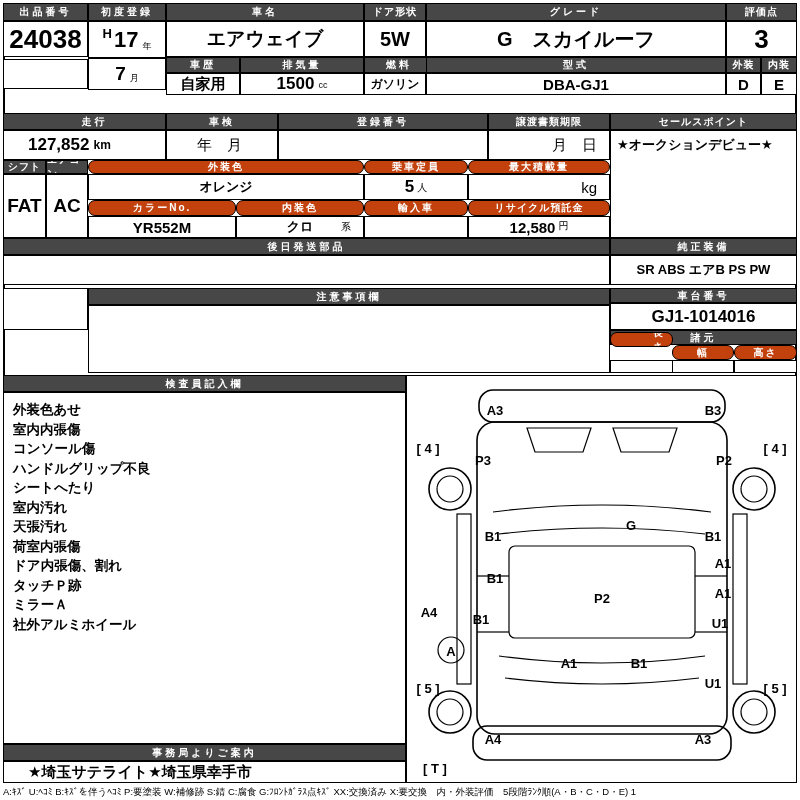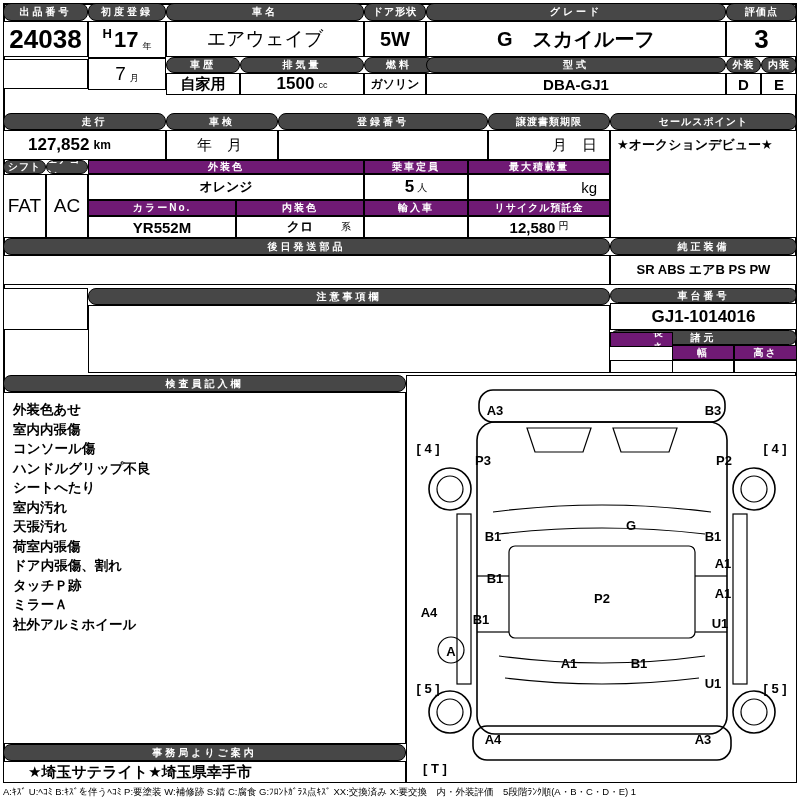--- a/index.html
+++ b/index.html
@@ -1,27 +1,27 @@
 <!DOCTYPE html>
 <html><head>
 <meta charset="utf-8">
 <style>
   * { margin:0; padding:0; box-sizing:border-box; }
   html,body { width:800px; height:800px; background:#fff;
     font-family:"Liberation Sans","DejaVu Sans",sans-serif; color:#000; }
   .sheet { position:absolute; left:0; top:0; width:800px; height:800px; background:#fff; }
   .frame { position:absolute; left:3px; top:3px; width:794px; height:780px; border:2px solid #000; }
   .cell { position:absolute; border:1px solid #000; display:flex; align-items:center; justify-content:center; overflow:hidden; background:#fff; }
-  .hdr { background:#474747; color:#fff; font-size:10px; letter-spacing:3px; font-weight:bold;border-radius:8px; }
-  .hdr2 { background:#701a75; color:#fff; font-size:10px; letter-spacing:2px; font-weight:bold; }
+  .hdr { background:#474747; color:#fff; font-size:10px; letter-spacing:3px; font-weight:bold; }
+  .hdr2 { background:#c2410c; color:#fff; font-size:10px; letter-spacing:2px; font-weight:bold;border-radius:7px; }
   .tight { letter-spacing:1px; }
   .val { color:#000; }
   .b26 { font-size:26px; font-weight:bold; }
   .b20 { font-size:20px; font-weight:bold; }
-  .b19 { font-size:19px; font-weight:normal; }
+  .b19 { font-size:19px; font-weight:bold; }
   .b17 { font-size:17px; font-weight:bold; }
   .b15 { font-size:15px; font-weight:bold; }
   .b13 { font-size:13px; font-weight:bold;text-align:right; }
   .b12 { font-size:12px; font-weight:bold; }
   .era { font-size:13px; font-weight:bold; align-self:flex-start; margin:4px 2px 0 0; }
   .bigy { font-size:22px; font-weight:bold; }
   .unit { font-size:9px; align-self:flex-end; margin:0 0 4px 4px; }
   .unit2 { font-size:10px; margin-left:3px; align-self:flex-end; margin-bottom:4px; }
   .left { justify-content:flex-start; padding-left:24px; }
   .right { justify-content:flex-end; padding-right:12px; }

